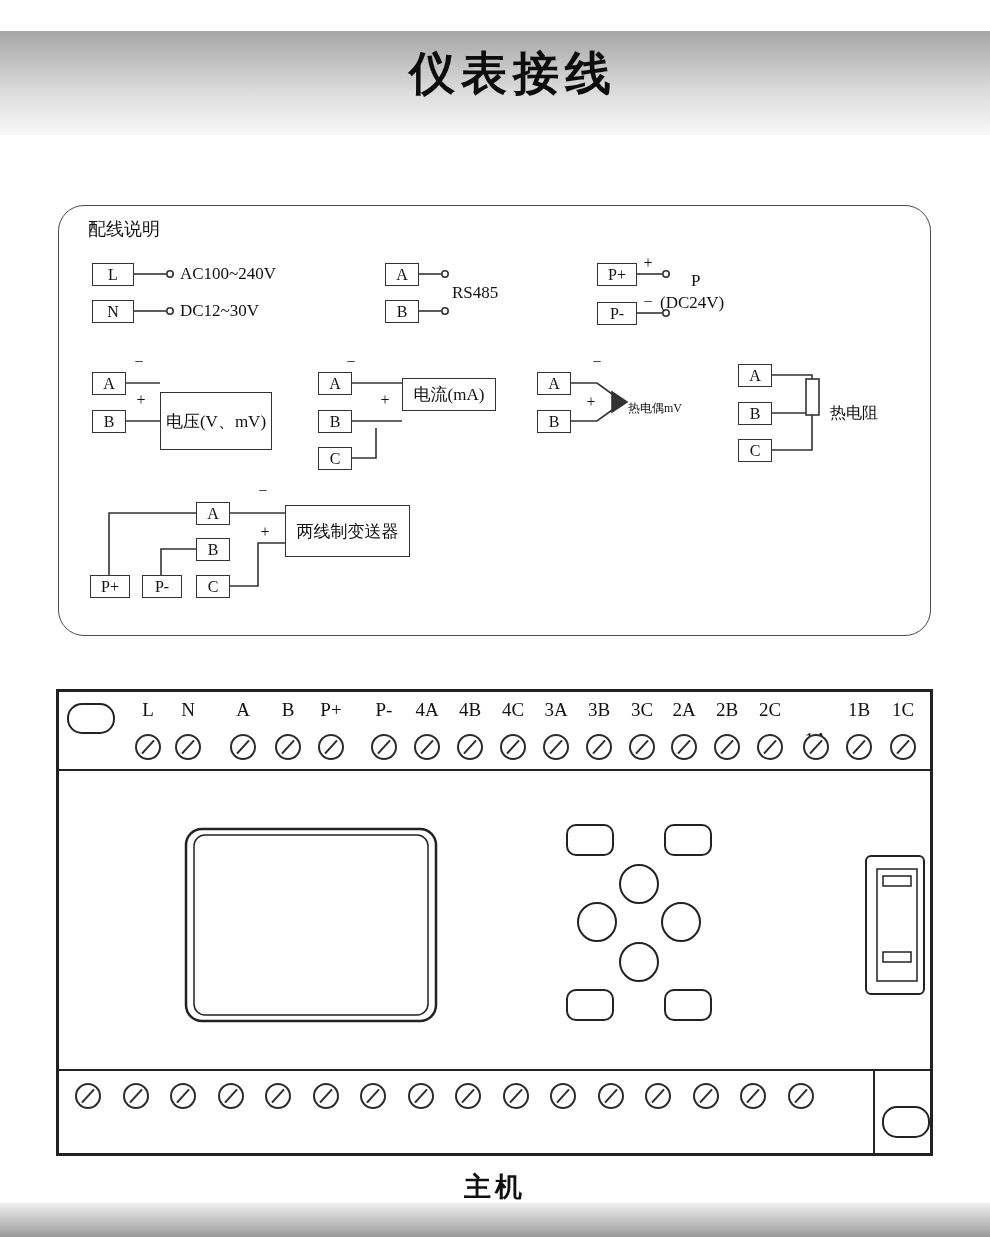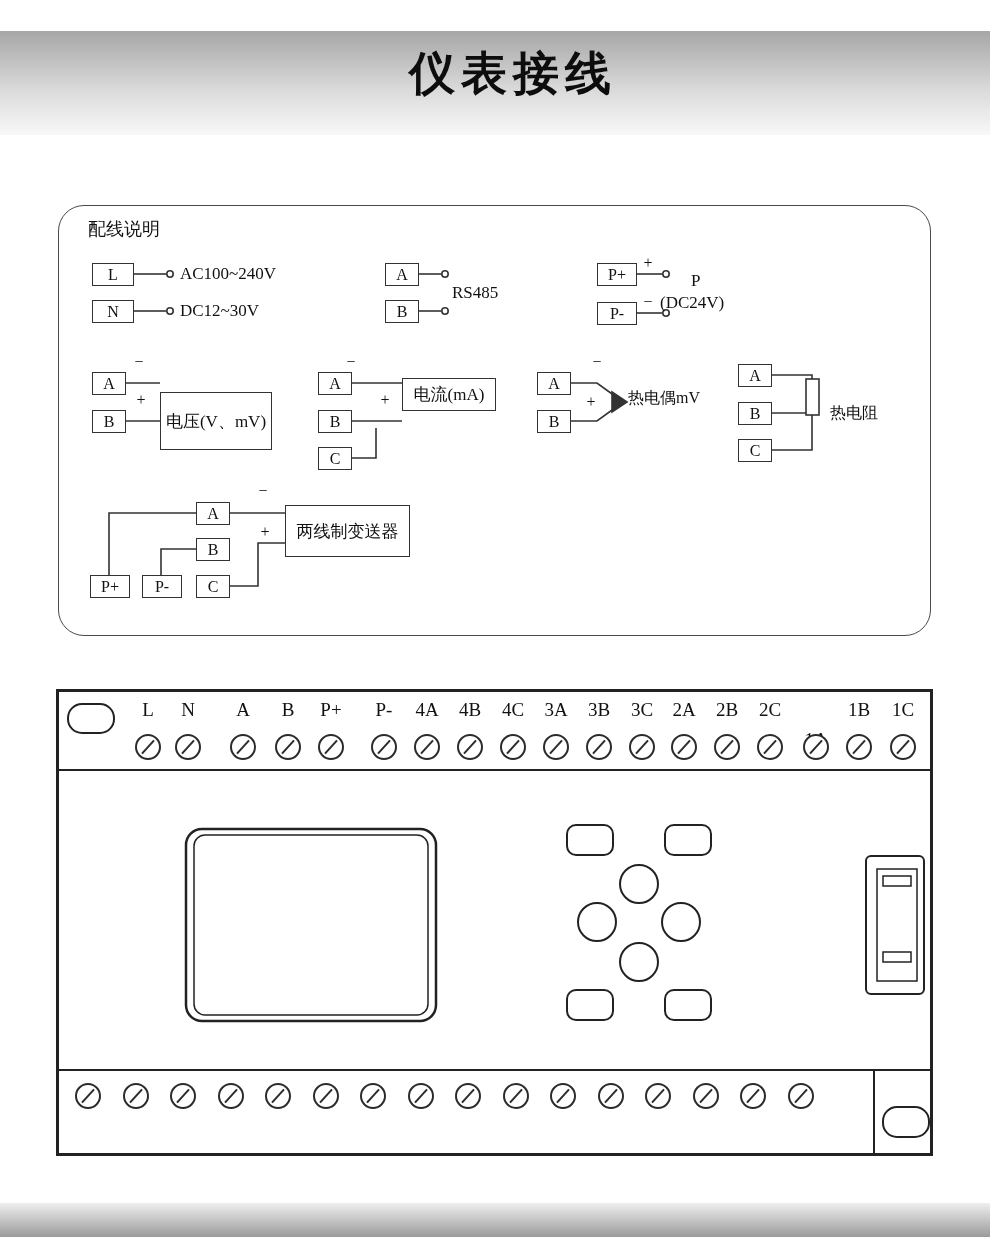--- a/index.html
+++ b/index.html
@@ -123,21 +123,21 @@
   <div class="abs tbox" style="left:318px;top:410px;width:34px">B</div>
   <div class="abs tbox" style="left:318px;top:447px;width:34px">C</div>
   <div class="abs sign" style="left:344px;top:353px">−</div>
   <div class="abs sign" style="left:378px;top:391px">+</div>
   <div class="abs bigbox" style="left:402px;top:378px;width:94px;height:33px">电流(mA)</div>
 
   <div class="abs tbox" style="left:537px;top:372px;width:34px">A</div>
   <div class="abs tbox" style="left:537px;top:410px;width:34px">B</div>
   <div class="abs sign" style="left:590px;top:353px">−</div>
   <div class="abs sign" style="left:584px;top:393px">+</div>
-  <div class="abs note" style="left:628px;top:388px;font-size:16px">热电偶mV</div>
+  <div class="abs note" style="left:628px;top:400px;font-size:12px">热电偶mV</div>
 
   <div class="abs tbox" style="left:738px;top:364px;width:34px">A</div>
   <div class="abs tbox" style="left:738px;top:402px;width:34px">B</div>
   <div class="abs tbox" style="left:738px;top:439px;width:34px">C</div>
   <div class="abs note" style="left:830px;top:403px;font-size:16px">热电阻</div>
 
   <div class="abs tbox" style="left:196px;top:502px;width:34px">A</div>
   <div class="abs tbox" style="left:196px;top:538px;width:34px">B</div>
   <div class="abs tbox" style="left:196px;top:575px;width:34px">C</div>
   <div class="abs tbox" style="left:90px;top:575px;width:40px">P+</div>
@@ -194,16 +194,17 @@
   <div class="abs screw" style="left:408px;top:1083px"></div>
   <div class="abs screw" style="left:455px;top:1083px"></div>
   <div class="abs screw" style="left:503px;top:1083px"></div>
   <div class="abs screw" style="left:550px;top:1083px"></div>
   <div class="abs screw" style="left:598px;top:1083px"></div>
   <div class="abs screw" style="left:645px;top:1083px"></div>
   <div class="abs screw" style="left:693px;top:1083px"></div>
   <div class="abs screw" style="left:740px;top:1083px"></div>
   <div class="abs screw" style="left:788px;top:1083px"></div>
 
+  <div class="abs caption">主机</div>
 
   <div class="abs band-bottom"></div>
 
 </div>
 
 </body></html>

